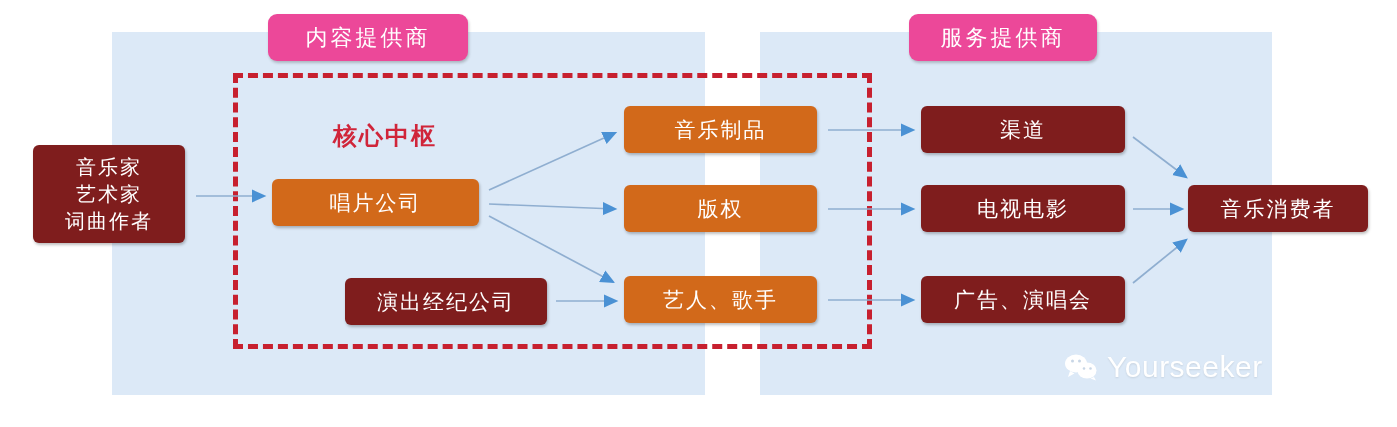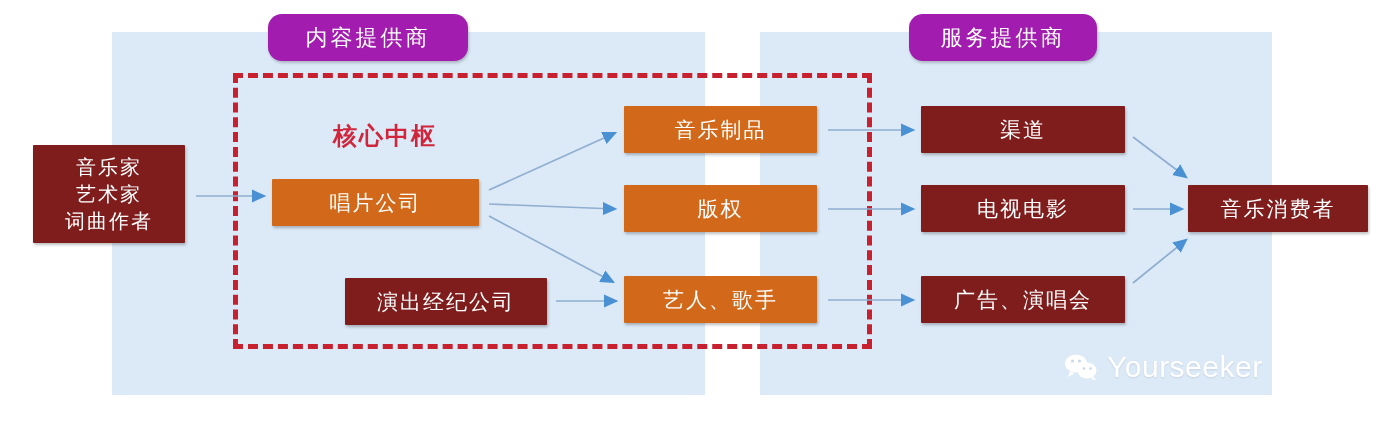--- a/index.html
+++ b/index.html
@@ -3,31 +3,31 @@
 <meta charset="utf-8">
 <style>
   html,body{margin:0;padding:0;background:#ffffff;}
   body{font-family:"Liberation Sans","DejaVu Sans",sans-serif;}
   #stage{position:relative;width:1397px;height:427px;background:#ffffff;overflow:hidden;}
 
   .panel{position:absolute;background:#dce9f7;}
   #panel-content{left:112px;top:32px;width:593px;height:363px;}
   #panel-service{left:760px;top:32px;width:512px;height:363px;}
 
-  .hdr{position:absolute;background:#a21caf;border-radius:14px;color:#ffffff;
+  .hdr{position:absolute;background:#ec4899;border-radius:9px;color:#ffffff;
        display:flex;align-items:center;justify-content:center;
        font-size:22px;letter-spacing:3px;font-weight:400;
        box-shadow:1px 2px 3px rgba(0,0,0,.22);}
   #hdr-content{left:268px;top:14px;width:200px;height:47px;}
   #hdr-service{left:909px;top:14px;width:188px;height:47px;}
 
   .dashed-zone{position:absolute;left:233px;top:73px;width:639px;height:276px;
        border:5px dashed #c7202f;box-sizing:border-box;}
 
-  .node{position:absolute;border-radius:1px;display:flex;flex-direction:column;
+  .node{position:absolute;border-radius:6px;display:flex;flex-direction:column;
         align-items:center;justify-content:center;color:#ffffff;
         font-size:21px;letter-spacing:2px;line-height:1.12;
         box-shadow:1px 2px 3px rgba(0,0,0,.25);text-align:center;}
   .node.gray{background:#7f1d1d;}
   .node.orange{background:#d2691a;}
 
   #n-artists{left:33px;top:145px;width:152px;height:98px;font-size:20px;line-height:1.35;}
   #n-record{left:272px;top:179px;width:207px;height:47px;}
   #n-agency{left:345px;top:278px;width:202px;height:47px;}
   #n-product{left:624px;top:106px;width:193px;height:47px;}

